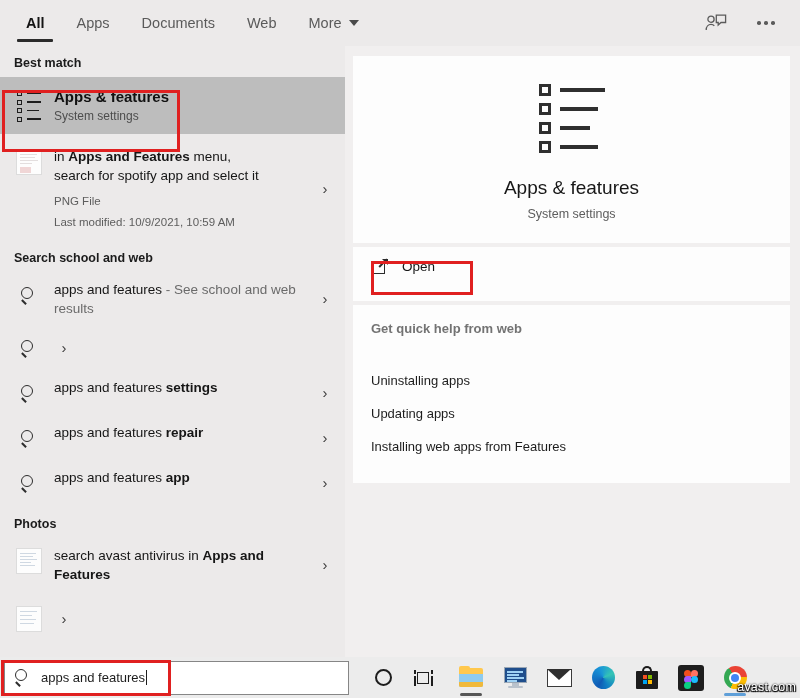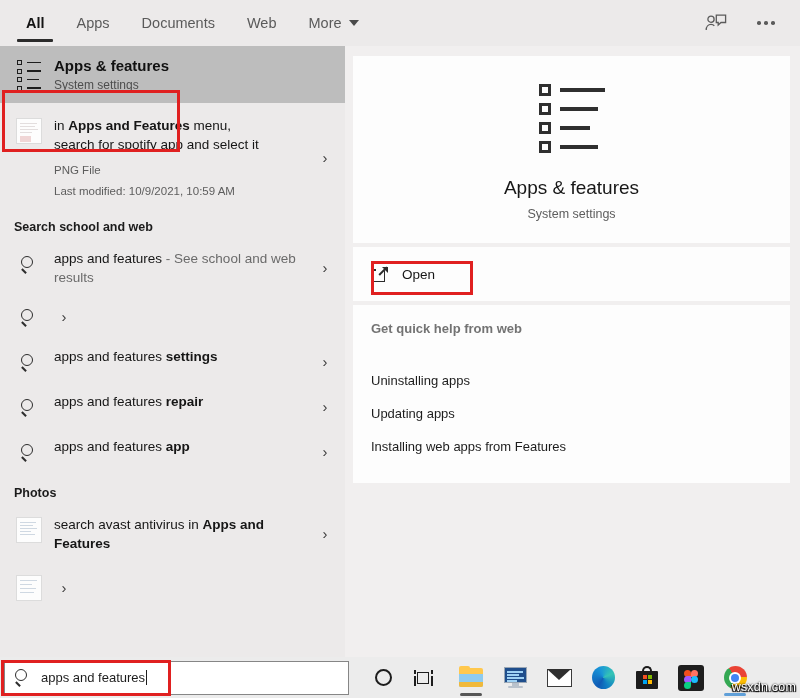--- a/index.html
+++ b/index.html
@@ -125,21 +125,21 @@
   .biglist .lrow { display:flex; align-items:center; margin-bottom:7px; }
   .biglist .lrow:last-child { margin-bottom:0; }
   .biglist .sq { width:12px;height:12px;border:3px solid #2f2f2f;margin-right:9px;flex:0 0 auto; }
   .biglist .ln { height:3.6px;background:#2f2f2f; }
   #preview-title { font-size:19px; color:#171717; line-height:26px; }
   #preview-sub { font-size:12.5px; color:#5d5d5d; margin-top:6px; }
 
   #action-card {
     background:#fdfdfd; margin-top:4px; padding:12px 16px 12px 18px;
   }
-  .action-row { display:flex; align-items:center; gap:14px; height:30px; }
+  .action-row { display:flex; align-items:flex-start; gap:14px; height:30px; }
   .action-row .lbl { font-size:13.5px; color:#171717; }
   .openicon { position:relative; width:17px; height:15px; }
   .openicon .bx {
     position:absolute; left:0; bottom:0; width:14px; height:12px;
     border:1.5px solid #2b2b2b; border-top-color:transparent;
   }
   .openicon .bx:after {
     content:""; position:absolute; left:-1.5px; top:-1.5px; width:5px;height:1.5px;background:#2b2b2b;
   }
   .openicon .ar { position:absolute; right:0; top:0; width:8px; height:8px; }
@@ -284,20 +284,21 @@
             <i></i>
           </span>
       </div>
     </div>
   </div>
 
   <div id="content">
 
     <div id="left-col">
 
+      <div class="section-head">Best match</div>
 
       <div class="row" id="best-row">
         <div class="ico">
           <div class="listicon">
             <div class="lrow">
                 <span class="sq"></span>
                 <span class="ln" style="width:17px"></span>
               </div>
             <div class="lrow">
                 <span class="sq"></span>
@@ -581,13 +582,13 @@
     <span class="chrome">
       <span class="inner"></span>
         <span class="dot"></span>
     </span>
     <span class="open-ind blue"></span>
   </div>
 
   <div class="redbox" style="left:1px; top:3px; width:170px; height:36px;"></div>
 </div>
 
-<div id="watermark">wsxdn.com</div>
+<div id="watermark">avast.com</div>
 
 </body></html>

